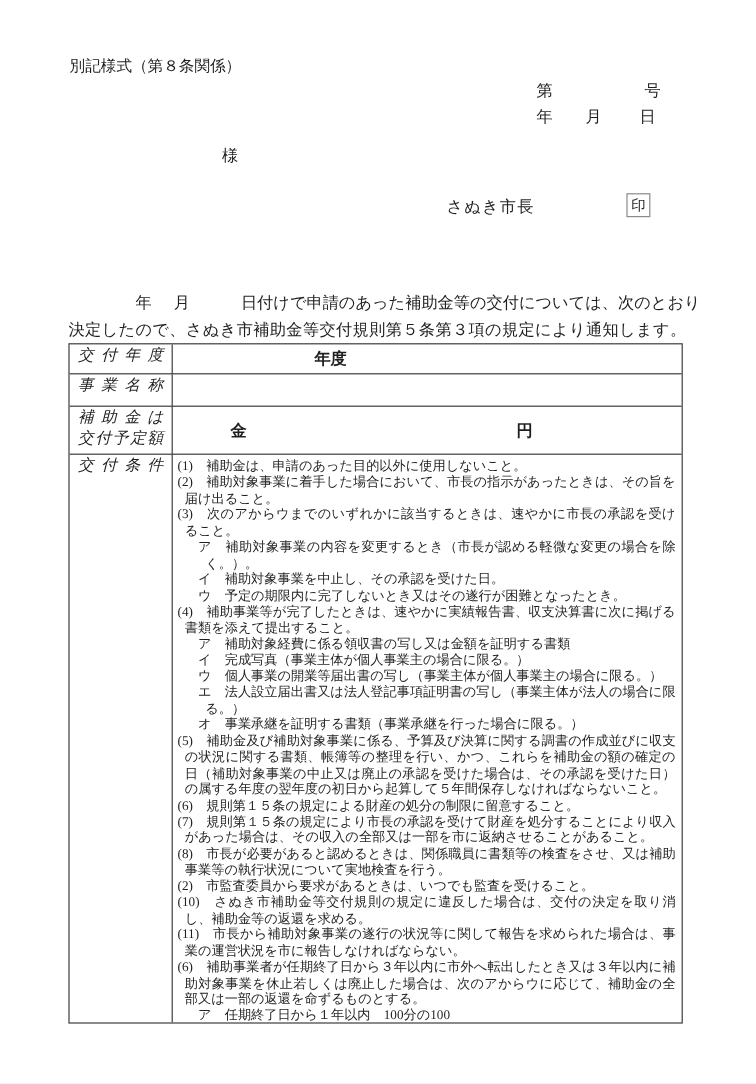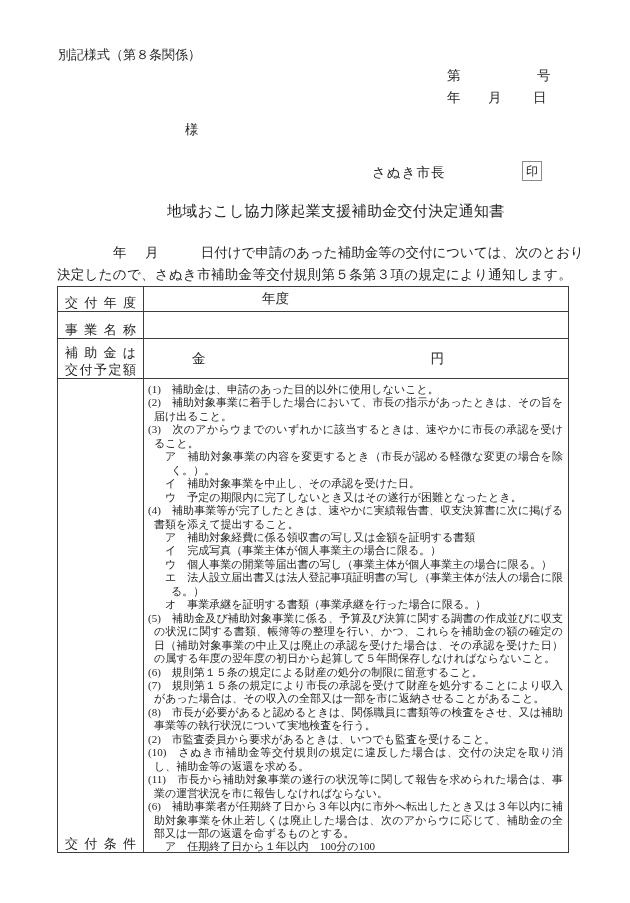--- a/index.html
+++ b/index.html
@@ -43,27 +43,27 @@
     border:1px solid #3d3d3d;
     display:grid;
     grid-template-columns:86px 1fr;
     grid-template-rows:25px 27px 40px 1fr;
   }
   .cell { box-sizing:border-box; overflow:hidden; }
   .b-r { border-right:1px solid #3d3d3d; }
   .b-b { border-bottom:1px solid #3d3d3d; }
 
   .label-cell {
-    display:flex; flex-direction:column; justify-content:flex-end;
-    padding:0 7px; font-size:13px;
+    display:flex; flex-direction:column; justify-content:flex-start;
+    padding:0 7px; font-size:13px;font-style:italic;
   }
   .dist { width:100%; text-align:justify; text-align-last:justify; }
   .label-cell .dist { line-height:17px; }
 
-  .value-cell   { display:flex; align-items:center; font-size:13.5px; }
+  .value-cell   { display:flex; align-items:center; font-size:13.5px;font-weight:bold; }
   .fy-value     { padding-left:118px; }
   .amount-cell .amt-pre { margin-left:48px; }
   .amount-cell .amt-suf { margin-left:225px; }
 
   .cond-cell {
     display:block;
     padding:4px 5px 3px 4px;
     font-size:11px; line-height:13.45px;
     text-align:justify;
   }
@@ -84,21 +84,20 @@
   <span class="pos date-month">月</span>
   <span class="pos date-day">日</span>
 
   <span class="pos addressee">様</span>
 
   <span class="pos issuer">さぬき市長</span>
   <span class="pos seal-box">
     <span>印</span>
   </span>
 
-  <div class="pos doc-title">地域おこし協力隊起業支援補助金交付決定通知書</div>
 
   <div class="pos body-line1">
     <span class="t-year">年</span>
     <span class="t-month">月</span>
     <span class="t-rest">日付けで申請のあった補助金等の交付については、次のとおり</span>
   </div>
   <div class="pos body-line2">決定したので、さぬき市補助金等交付規則第５条第３項の規定により通知します。</div>
 
   <div class="form-table">
 

